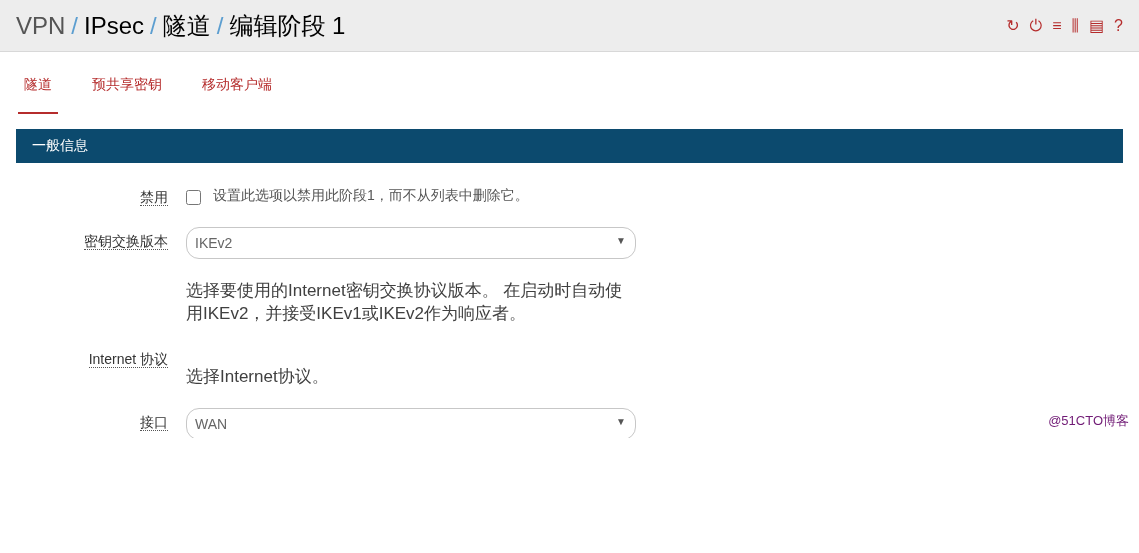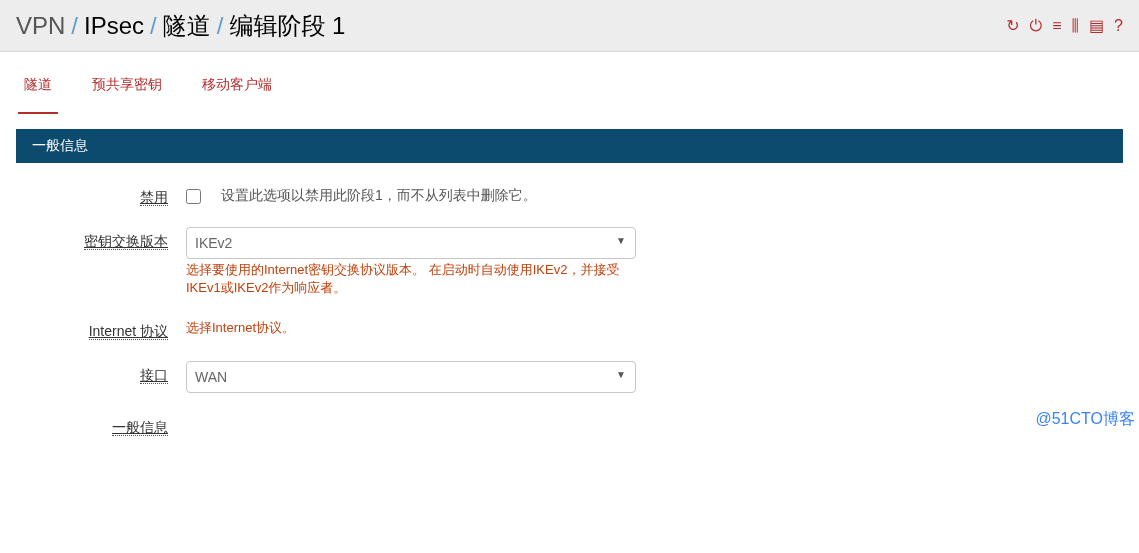--- a/index.html
+++ b/index.html
@@ -14,33 +14,33 @@
 
   .tabs { display: flex; gap: 28px; padding: 24px 18px 0 18px; border-bottom: 1px solid transparent; }
   .tab { color: #b52c2c; padding: 0 6px 18px 6px; cursor: pointer; font-size: 14px; }
   .tab.active { border-bottom: 2px solid #b52c2c; }
 
   .panel-header { background: #0c4a6e; color: #fff; font-size: 14px; padding: 8px 16px; margin: 14px 16px 0 16px; }
 
   .form-area { padding: 10px 16px; }
   .form-row { display: flex; align-items: flex-start; padding: 10px 0; }
   .form-label { width: 170px; text-align: right; padding-right: 18px; padding-top: 6px; font-size: 14px; }
-  .form-label span { border-bottom: 1px dotted #555; cursor: help; text-decoration: underline; }
+  .form-label span { border-bottom: 1px dotted #555; cursor: help; }
   .form-control { width: 450px; }
-  .help { color: #c2410c; font-size: 13px; margin-top: 2px; }
+  .help { color: #404040; font-size: 17px; margin-top: 20px; }
 
   select, input[type=text] { width: 450px; height: 32px; border: 1px solid #c7c7c7; border-radius: 4px; padding: 4px 8px; font-size: 14px; background: #fff; color: #666; }
-  select { appearance: none; -webkit-appearance: none; background-image: linear-gradient(#fff,#fff); }
+  select { appearance: none; -webkit-appearance: none; background-image: linear-gradient(#fff,#fff); border-radius: 13px; }
   .select-wrap { position: relative; }
   .select-wrap::after { content: "▼"; position: absolute; right: 10px; top: 8px; font-size: 10px; color: #555; pointer-events: none; }
 
-  .checkbox-cell { display: flex; align-items: center; gap: 20px; padding-top: 4px; color: #555; }
+  .checkbox-cell { display: flex; align-items: flex-end; gap: 12px; padding-top: 4px; color: #555; }
   input[type=checkbox] { width: 15px; height: 15px; }
 
-  .watermark { position: absolute; right: 4px; bottom: 8px; color: #3b82f6; font-size: 16px; pointer-events: none; }
+  .watermark { position: absolute; right: 10px; bottom: 8px; color: #701a75; font-size: 13px; pointer-events: none; }
   .page-wrap { position: relative; width: 1139px; height: 438px; overflow: hidden; }
 </style>
 </head>
 <body>
 <div class="page-wrap">
 
 <div class="header-bar">
   <div class="breadcrumb">
     <span class="crumb root">VPN</span>
     <span class="sep">/</span>

